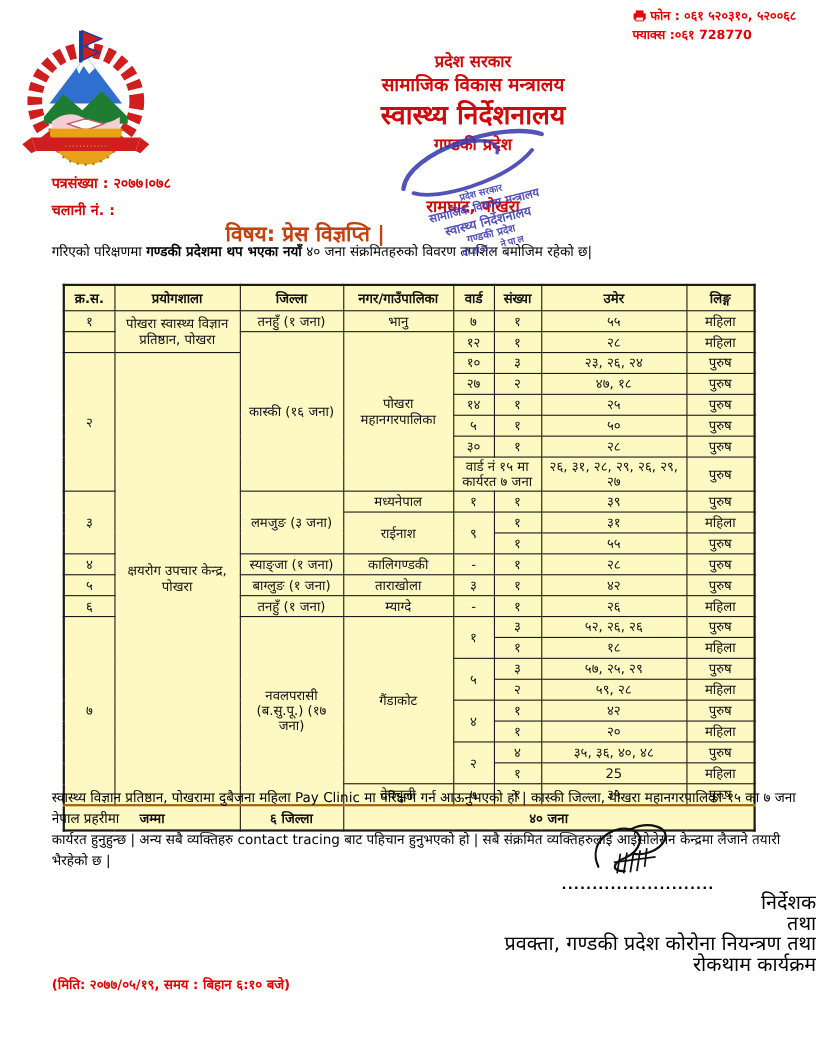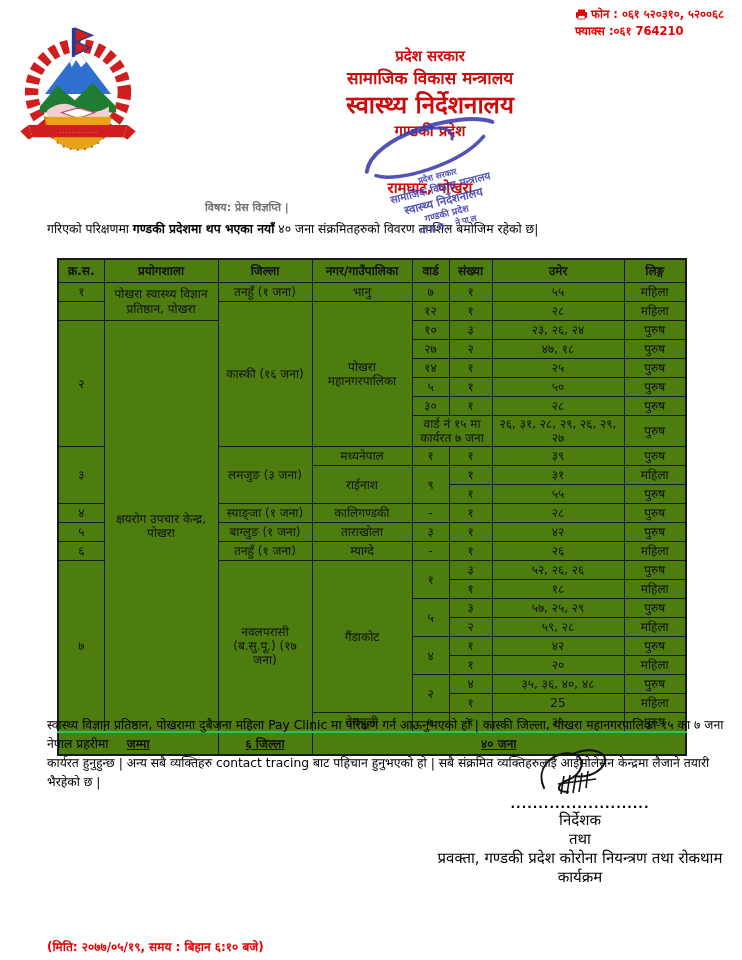--- a/index.html
+++ b/index.html
@@ -21,39 +21,39 @@
   
   .stamp{position:absolute; left:346px; top:170px; width:195px; transform:rotate(-14deg); color:#3c3cae; font-weight:bold; text-align:center; z-index:5; opacity:.88;}
   .stamp .s1{font-size:8.5px; line-height:11px;}
   .stamp .s2{font-size:10.5px; line-height:13px;}
   .stamp .s3{font-size:11.5px; line-height:14px;}
   .stamp .s4{font-size:9.5px; line-height:12px;}
   .stamp .s5{font-size:8.5px; line-height:11px; letter-spacing:2px;}
   .stamp svg{position:absolute; top:-56px; left:12px;}
   
   .refs{position:absolute; left:47px; top:156px; color:#cf0a0a; font-weight:bold; font-size:13px; line-height:24px;}
-  .subject{position:absolute; left:205px; top:199px; font-size:11px; font-weight:bold; color:#737373;}
+  .subject{position:absolute; left:205px; top:199px; font-size:19px; font-weight:bold; color:#c2410c;}
   
   .intro{position:absolute; left:47px; top:221px; width:694px; font-size:12.3px; line-height:17.5px; color:#000;}
   .b{font-weight:bold;}
   
-  table.report{position:absolute; left:57px; top:258px; border-collapse:collapse; table-layout:fixed; border:2px solid #1a1a1a; font-size:12px; background:#4d7c0f;}
+  table.report{position:absolute; left:57px; top:258px; border-collapse:collapse; table-layout:fixed; border:2px solid #1a1a1a; font-size:12px; background:#fef9c3;}
   table.report th, table.report td{border:1px solid #1a1a1a; text-align:center; vertical-align:middle; padding:1px 2px; height:16px; line-height:1.18; overflow:hidden;}
   table.report th{font-weight:bold; height:20px;}
-  table.report tr.total-row td{font-weight:bold; border-top:2px solid #22c55e; height:19px;text-decoration:underline;}
+  table.report tr.total-row td{font-weight:bold; border-top:2px solid #a16207; height:19px;}
   
   .footnote{position:absolute; left:47px; top:716px; width:694px; font-size:12.3px; line-height:19px; color:#000;}
   
   .sig-scribble{position:absolute; left:528px; top:748px;}
   .signblock{position:absolute; left:418px; top:797px; width:324px; text-align:center; color:#000;}
   .signblock .dots{font-size:12px; font-weight:bold; letter-spacing:1px; line-height:14px;}
   .signblock .nm{font-size:13px; font-weight:bold; line-height:20px;}
-  .signblock .tl{font-size:15px; line-height:19px;}
-  
-  .datenote{position:absolute; left:47px; top:938px; color:#e60000; font-weight:bold; font-size:12px;}
+  .signblock .tl{font-size:18px; line-height:19px;text-align:right;}
+  
+  .datenote{position:absolute; left:47px; top:886px; color:#e60000; font-weight:bold; font-size:12px;}
 </style>
 </head>
 <body>
 
 <div class="page">
 
   <svg width="124" height="134" viewBox="0 0 120 130" style="position:absolute;left:16px;top:26px;">
     <circle cx="60" cy="64" r="45" fill="none" stroke="#d01d1d" stroke-width="13" stroke-dasharray="7 4.5"></circle>
     <circle cx="60" cy="64" r="37" fill="#ffffff"></circle>
     <polygon points="28,66 60,24 92,66" fill="#2f6fd0"></polygon>
@@ -75,21 +75,21 @@
   <div class="contact">
     <div class="row">
       <svg width="13" height="11" viewBox="0 0 13 11">
         <rect x="1" y="3" width="11" height="6" rx="1" fill="#e60000"></rect>
         <rect x="3" y="0.5" width="7" height="3" fill="#e60000"></rect>
         <rect x="3" y="6.5" width="7" height="3.5" fill="#ffffff" stroke="#e60000" stroke-width="0.8"></rect>
       </svg>
       <span>फोन : ०६१ ५२०३१०, ५२००६८</span>
     </div>
     <div class="row">
-      <span>फ्याक्स :०६१ 764210</span>
+      <span>फ्याक्स :०६१ 728770</span>
     </div>
   </div>
 
   <div class="letterhead">
     <div class="lh1">प्रदेश सरकार</div>
     <div class="lh2">सामाजिक विकास मन्त्रालय</div>
     <div class="lh3">स्वास्थ्य निर्देशनालय</div>
     <div class="lh4">गण्डकी प्रदेश</div>
     <div class="lh5">रामघाट, पोखरा</div>
   </div>
@@ -100,20 +100,24 @@
       <path d="M140 34 C110 56 45 58 26 46" fill="none" stroke="#3c3cae" stroke-width="3.5" stroke-linecap="round"></path>
       <path d="M70 14 C95 10 115 18 108 30" fill="none" stroke="#3c3cae" stroke-width="3"></path>
     </svg>
     <div class="s1">प्रदेश सरकार</div>
     <div class="s2">सामाजिक विकास मन्त्रालय</div>
     <div class="s3">स्वास्थ्य निर्देशनालय</div>
     <div class="s4">गण्डकी प्रदेश</div>
     <div class="s5">पोखरा, नेपाल</div>
   </div>
 
+  <div class="refs">
+    <div>पत्रसंख्या  : २०७७।०७८</div>
+    <div>चलानी नं. :</div>
+  </div>
 
   <div class="subject">विषय: प्रेस विज्ञप्ति   |</div>
 
   <div class="intro">
     <div><span>गरिएको परिक्षणमा </span><span class="b">गण्डकी  प्रदेशमा थप भएका नयाँ</span><span> ४० जना संक्रमितहरुको विवरण तपशिल बमोजिम रहेको छ|</span></div>
   </div>
 
   <table class="report">
       <colgroup>
         <col style="width: 46px;">

